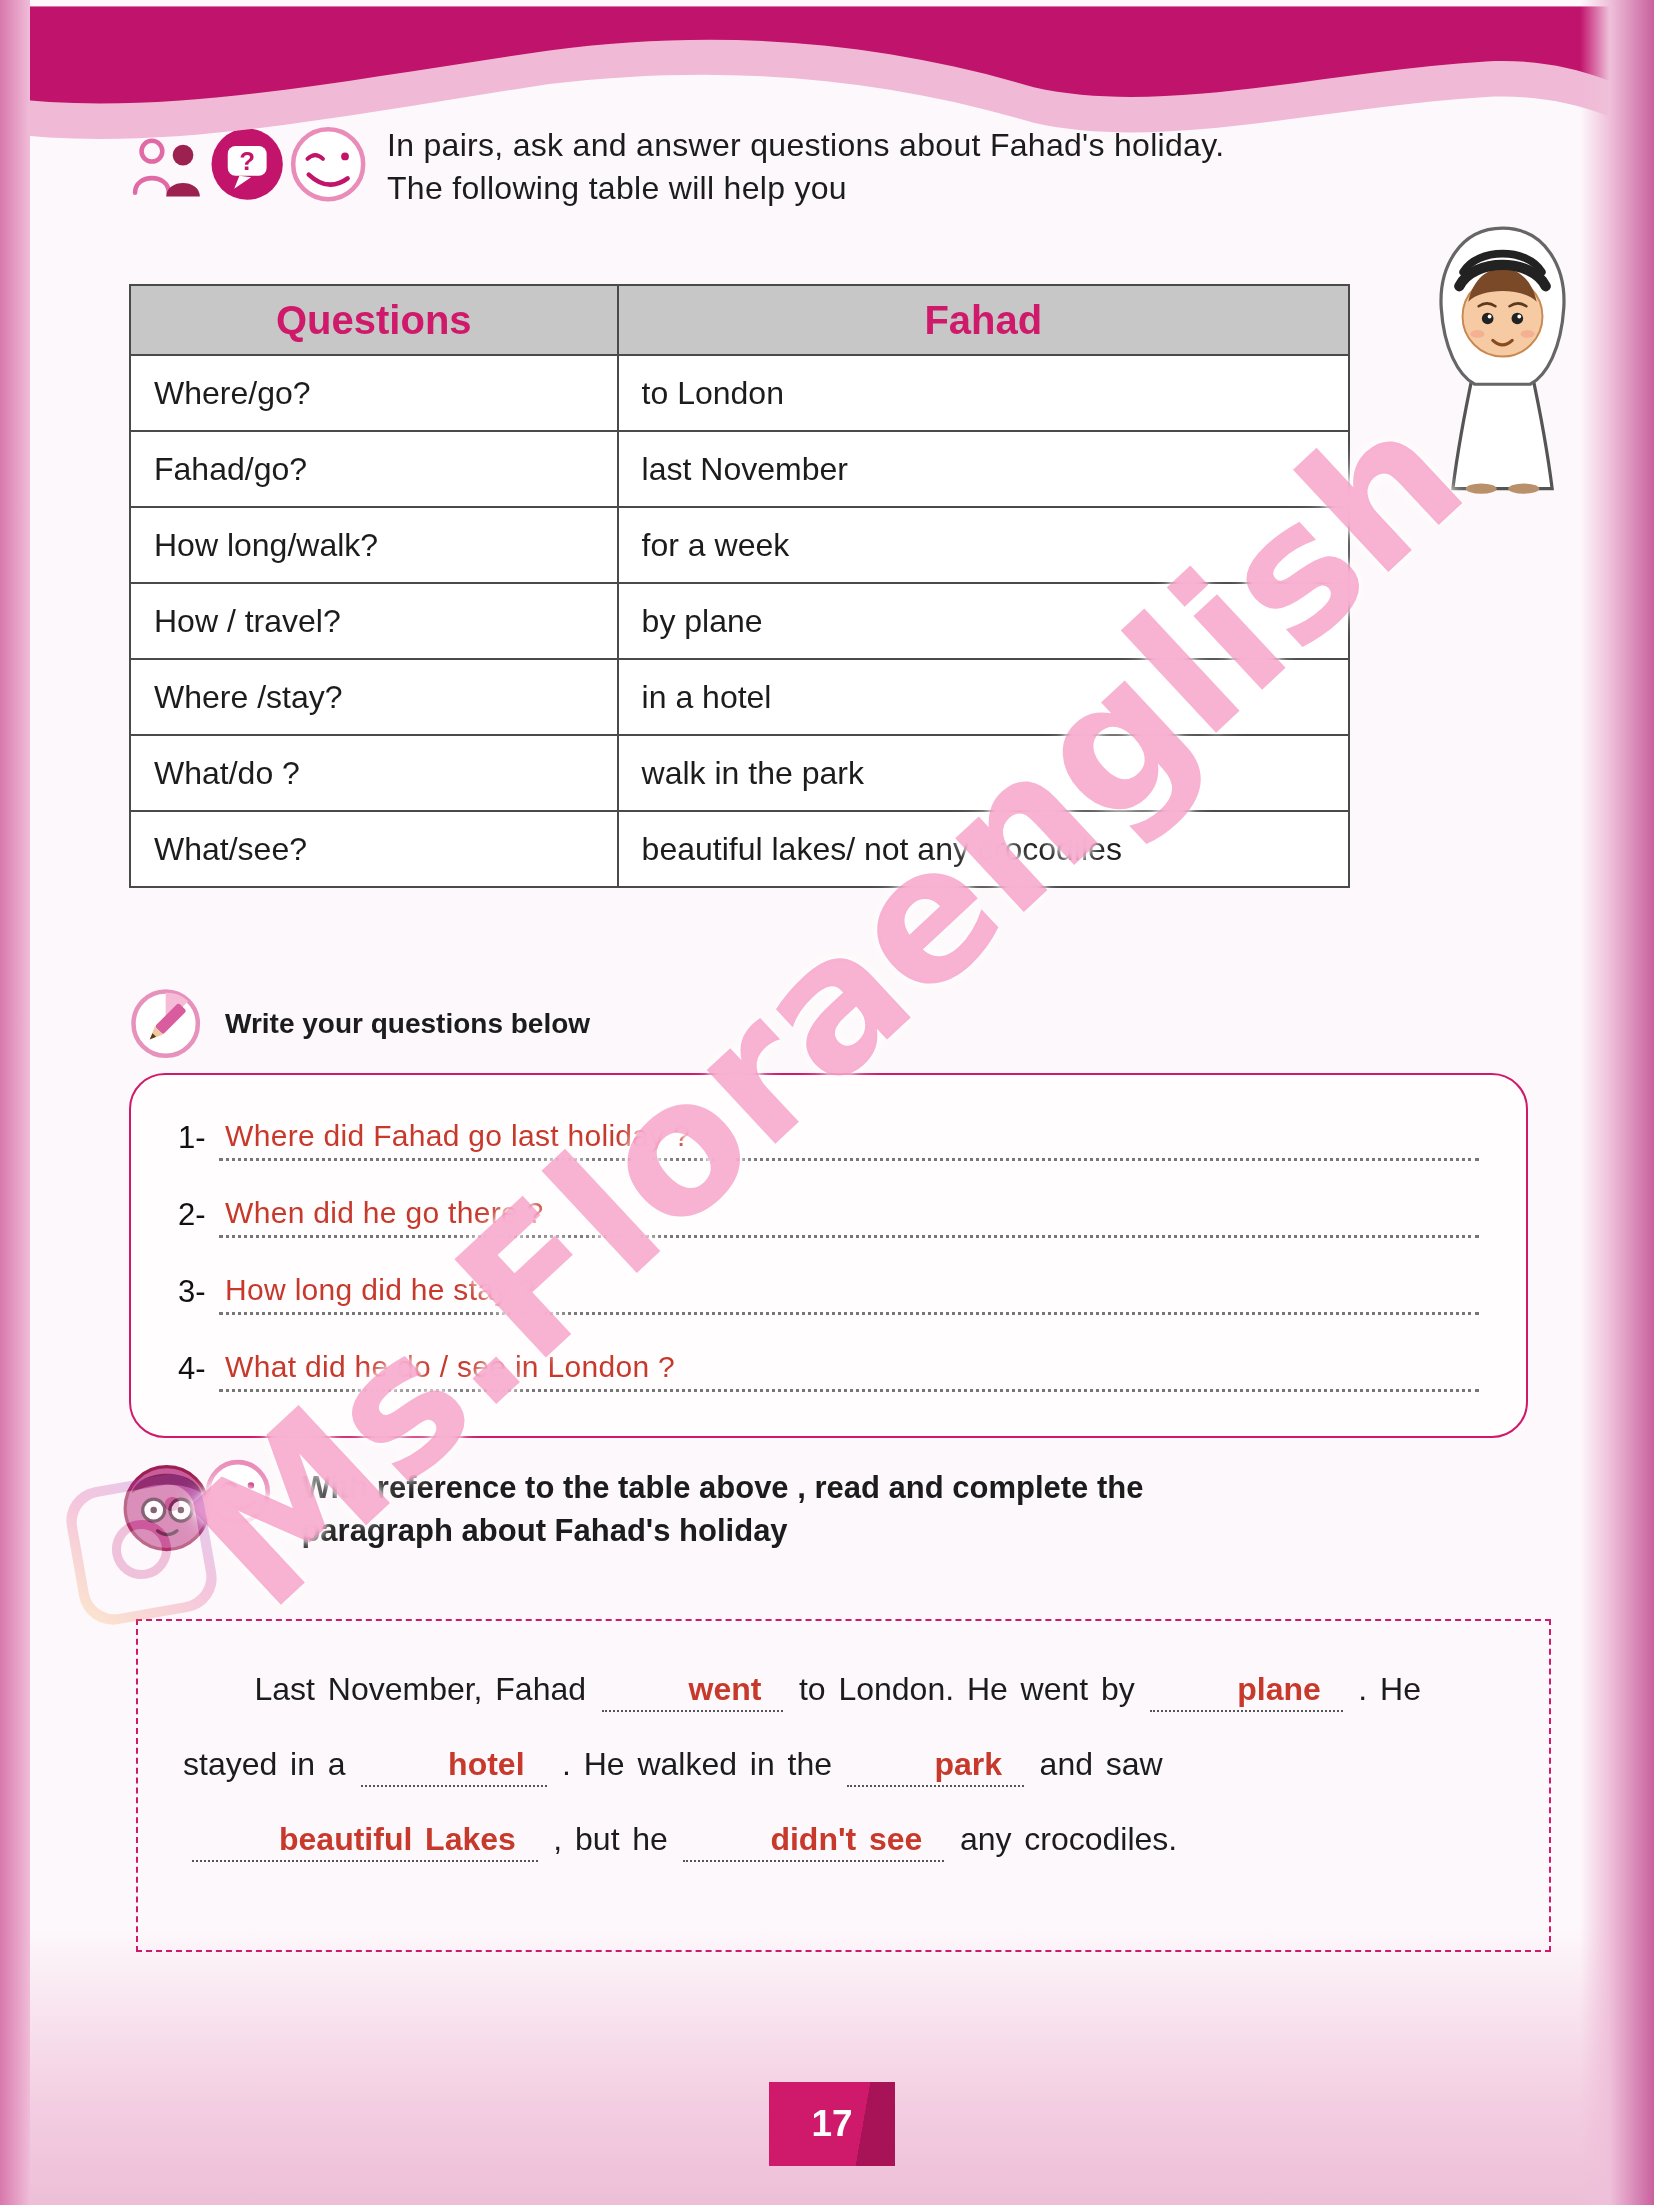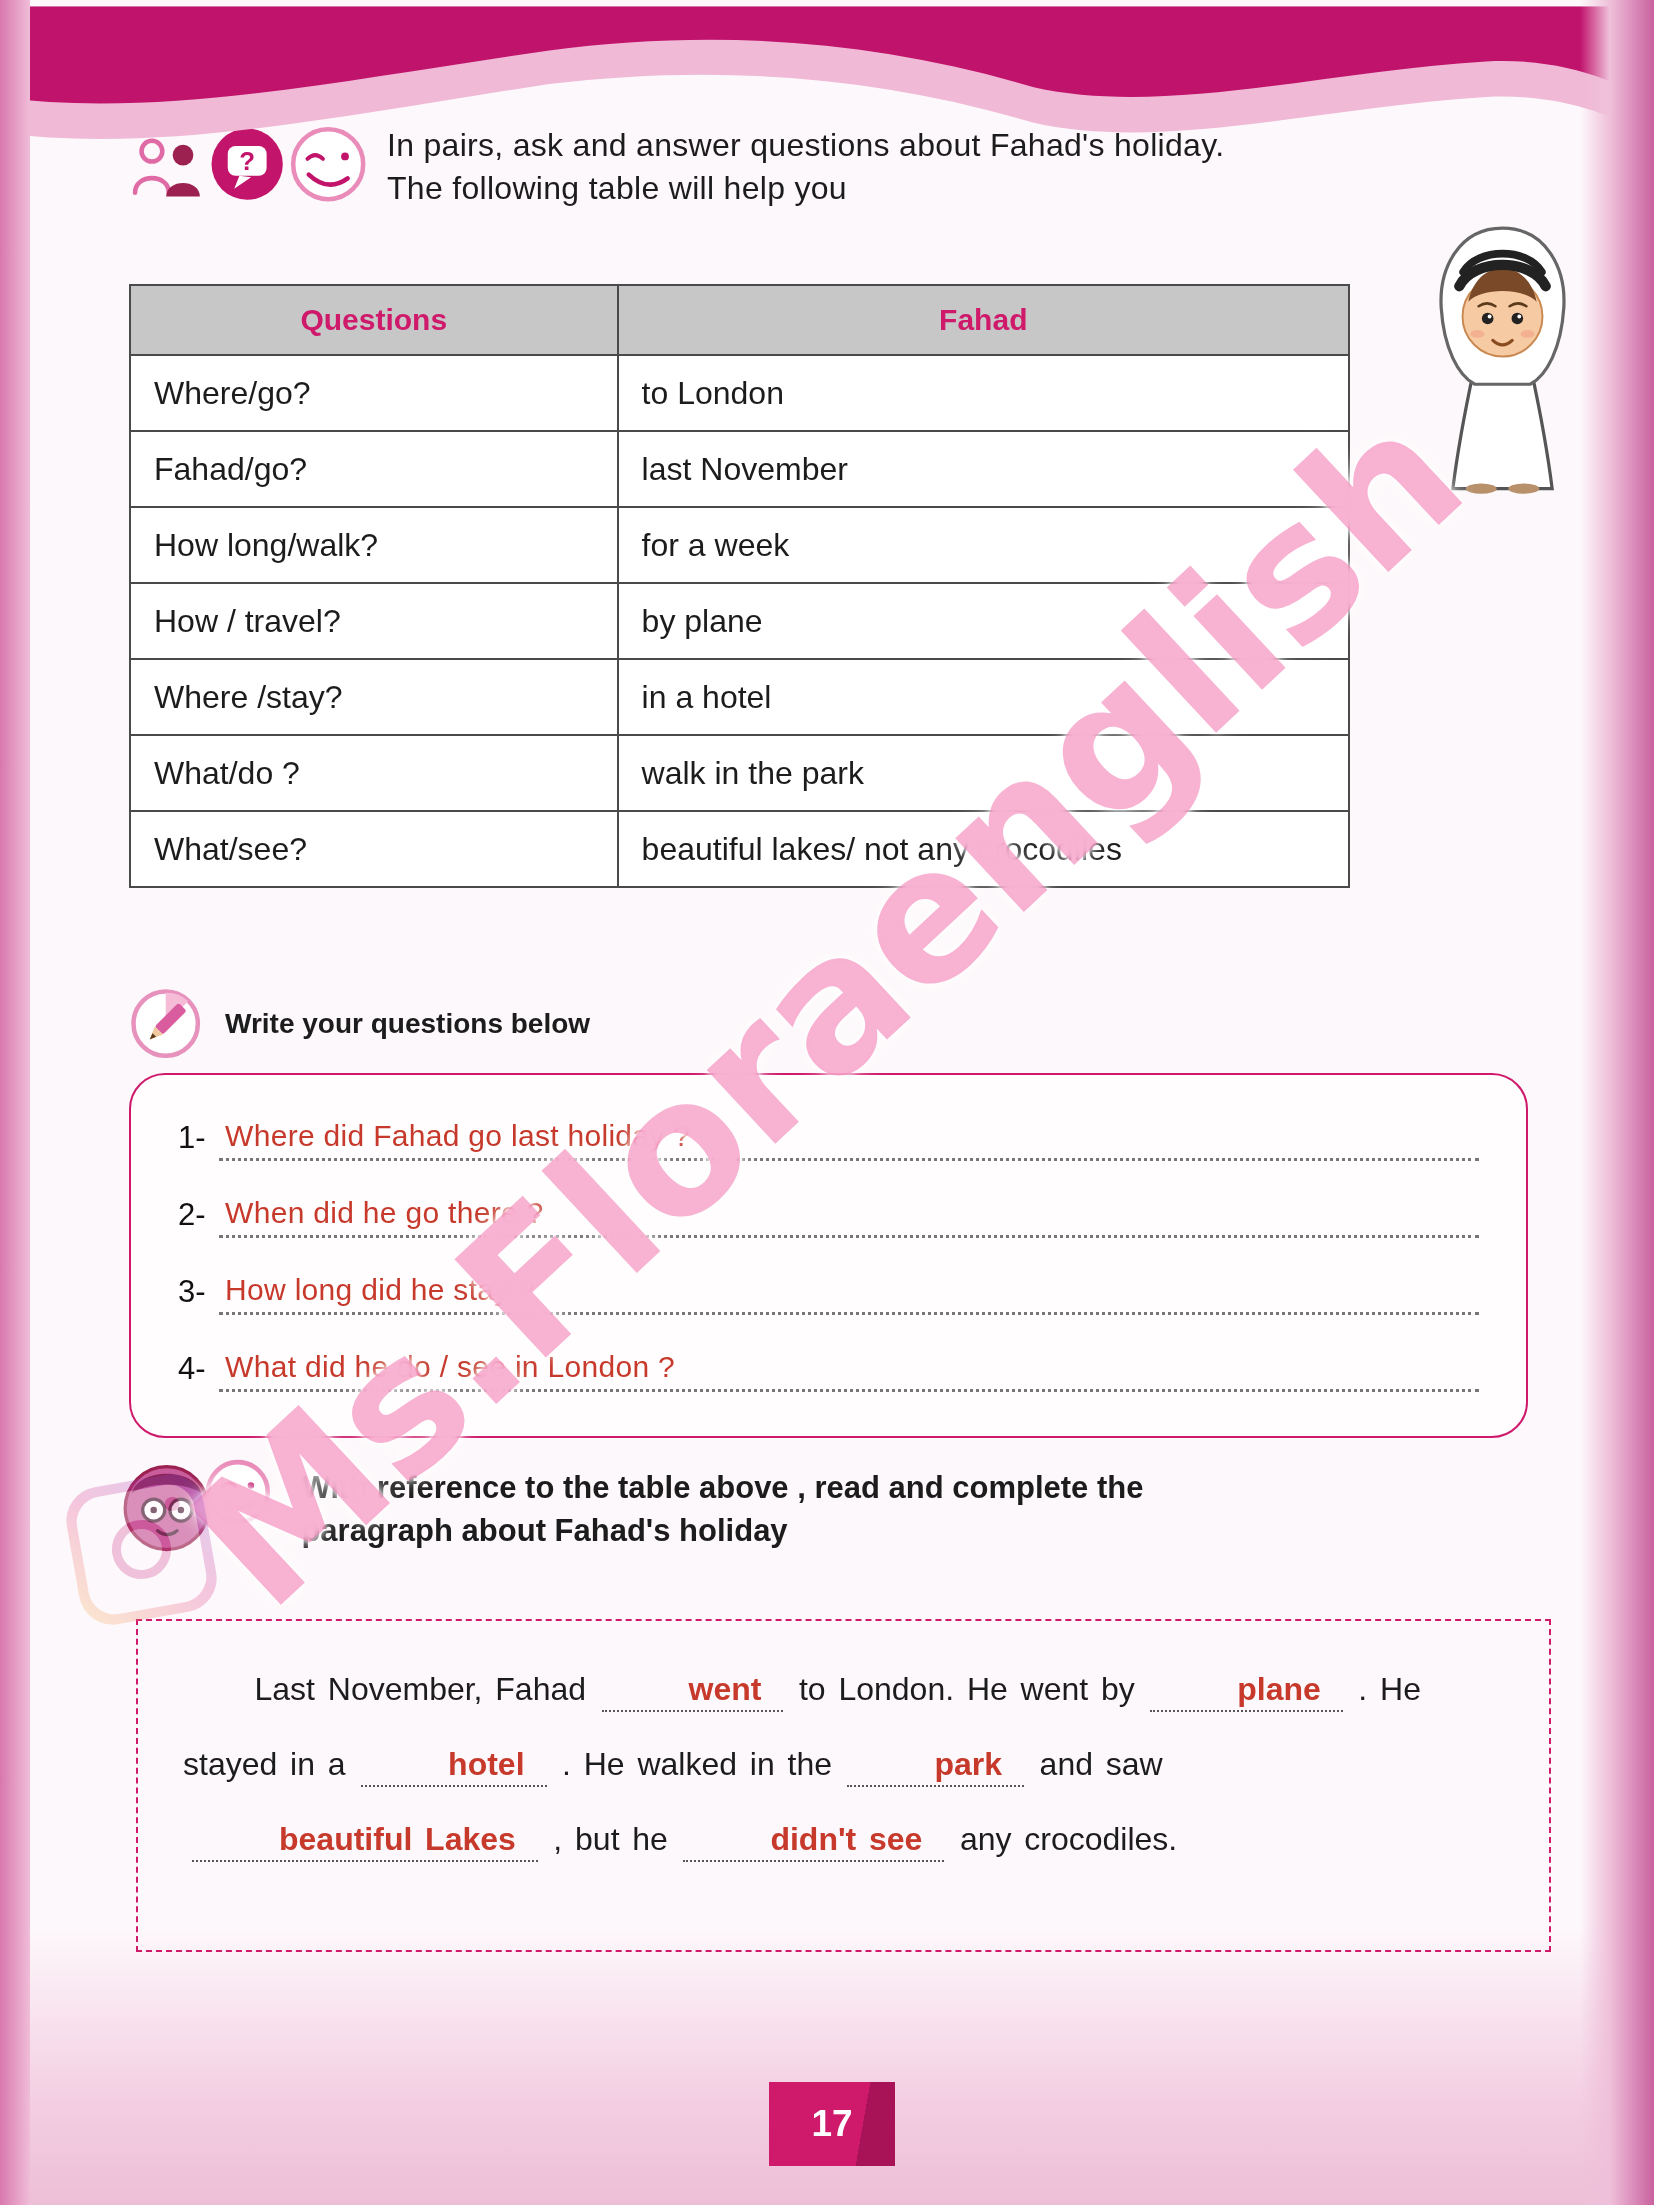--- a/index.html
+++ b/index.html
@@ -44,21 +44,21 @@
   .instruction { position:absolute; left:126px; top:124px; display:flex; align-items:flex-start; z-index:2; }
   .icon-row { display:flex; align-items:center; margin-right:18px; }
   .icon-row svg { display:block; }
   .instr-text { font-size:32px; font-weight:400; line-height:43px; letter-spacing:0.3px; }
 
   
   .qa-table { position:absolute; left:129px; top:284px; width:1221px;
     border-collapse:collapse; background:#fff; z-index:2;
     font-size:32px; color:#1c1c1c; }
   .qa-table th, .qa-table td { border:2.6px solid #4a4a4a; }
-  .qa-table th { background:#c7c7c7; color:#cf1a6c; height:70px; font-size:30px; font-weight:700; }
+  .qa-table th { background:#c7c7c7; color:#cf1a6c; height:70px; font-size:40px; font-weight:700; }
   .qa-table td { height:76px; padding-left:23px; }
   .qa-table .q-col { width:40%; }
 
   
   .write-head { position:absolute; left:129px; top:987px; display:flex; align-items:center; z-index:2; }
   .write-head .title { font-size:28px; font-weight:700; margin-left:22px; }
   .write-box { position:absolute; left:129px; top:1073px; width:1399px; height:365px;
     border:2.6px solid #cf1a6c; border-radius:36px; background:#fffdfe; z-index:2;
     display:flex; flex-direction:column; justify-content:space-around; padding:27px 47px; }
   .q-line { display:flex; align-items:flex-end; font-size:31px; }

